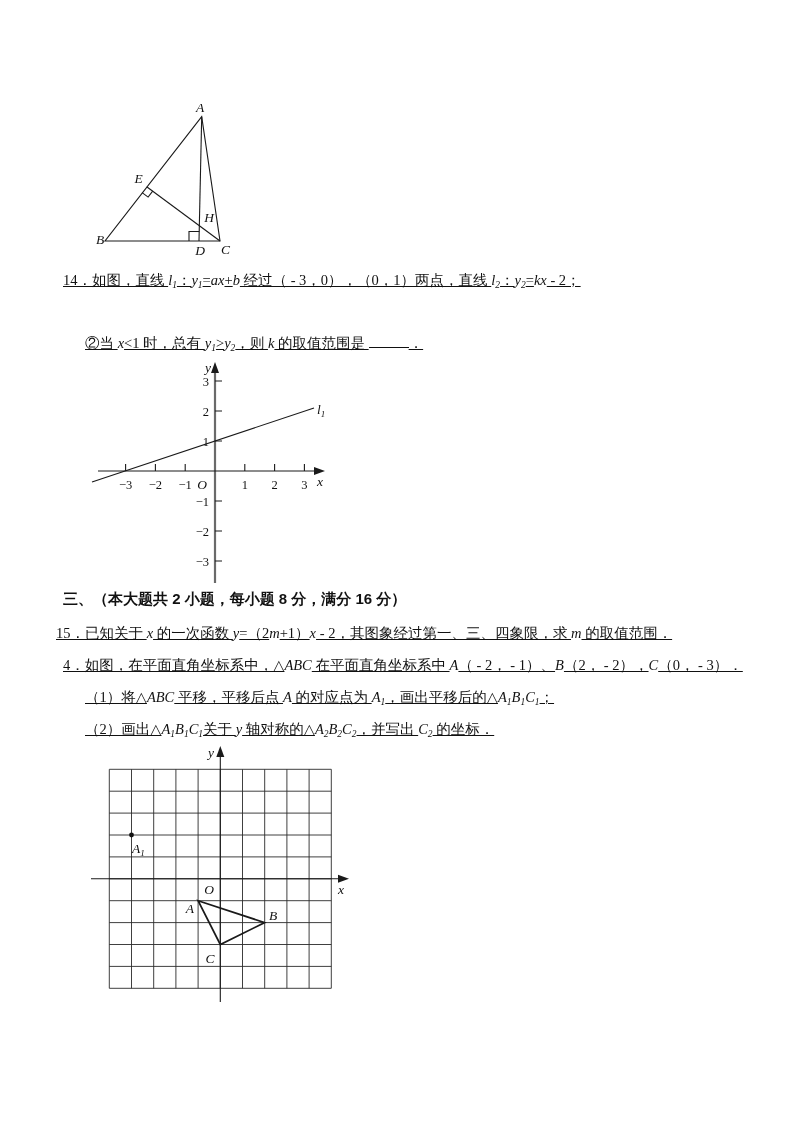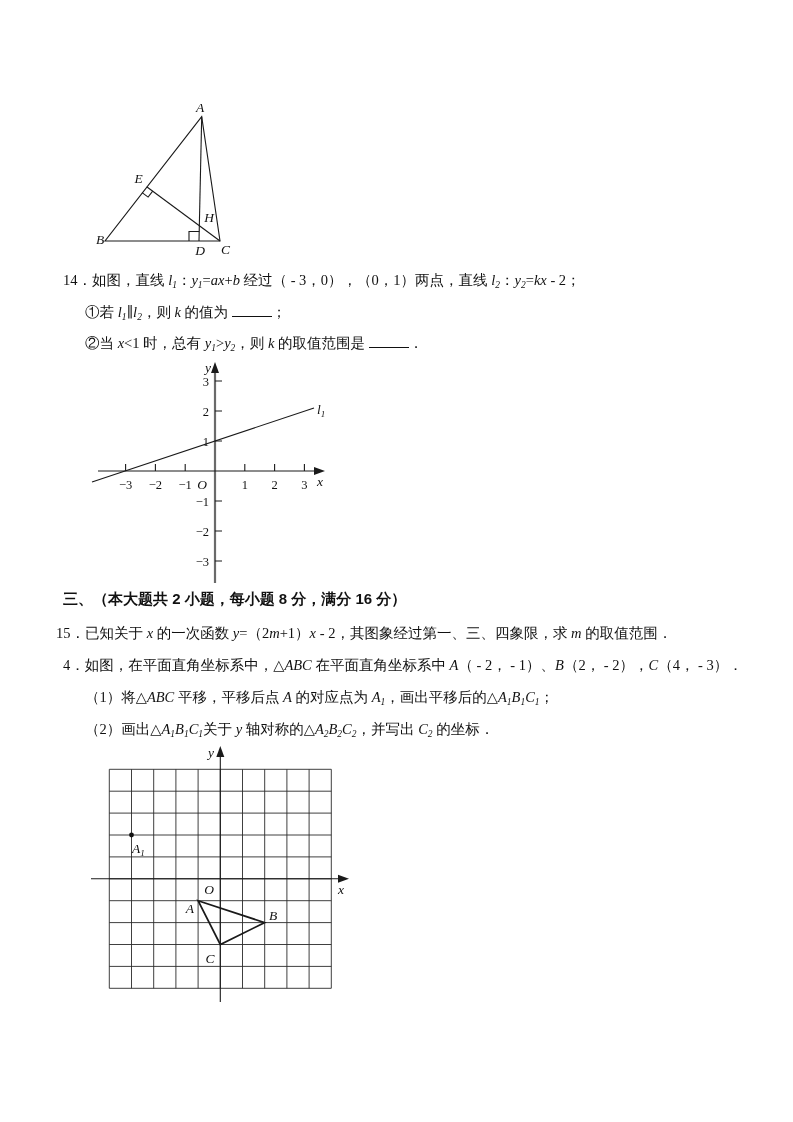--- a/index.html
+++ b/index.html
@@ -1,19 +1,19 @@
 <!DOCTYPE html>
 <html><head>
 <meta charset="utf-8">
 <style>
   html,body{margin:0;padding:0;background:#888;}
   .page{position:relative;width:793px;height:1122px;background:#ffffff;margin:0 auto;
         font-family:"Liberation Serif","DejaVu Serif",serif;color:#111;overflow:hidden;}
   .text-line{position:absolute;font-size:14.5px;line-height:20px;white-space:nowrap;}
-  .sg-r{font-style:normal;}
+  .sg-r{font-style:normal;text-decoration:underline;}
   .sg-i{font-style:italic;}
   .sg-sub{font-style:italic;font-size:9.5px;vertical-align:-3px;}
   .sg-b{font-family:"Liberation Sans","DejaVu Sans",sans-serif;font-weight:bold;font-size:15px;}
   .sg-blank{display:inline-block;width:40px;height:14px;border-bottom:1.2px solid #111;}
   svg{position:absolute;overflow:visible;}
   .ln{stroke:#1a1a1a;stroke-width:1.1;fill:none;}
   .ln-thick{stroke:#1a1a1a;stroke-width:1.7;fill:none;}
   .grid-ln{stroke:#2a2a2a;stroke-width:0.9;fill:none;}
   .yaxis-gray{stroke:#6a6a6a;stroke-width:2.2;fill:none;}
   .arrow{fill:#1a1a1a;stroke:none;}
@@ -34,21 +34,20 @@
     <polyline class="ln" points="47.1,97.6 53.1,102.1 57.7,96.2"></polyline>
     <text class="lbl" x="105" y="17" text-anchor="middle">A</text>
     <text class="lbl" x="1" y="149" text-anchor="start">B</text>
     <text class="lbl" x="126" y="159" text-anchor="start">C</text>
     <text class="lbl" x="105" y="160" text-anchor="middle">D</text>
     <text class="lbl" x="43.5" y="88" text-anchor="middle">E</text>
     <text class="lbl" x="114" y="127" text-anchor="middle">H</text>
   </svg>
 
   <div class="text-line" style="left:63px;top:270px"><span class="sg-r">14．如图，直线 </span><span class="sg-i">l</span><span class="sg-sub">1</span><span class="sg-r">：</span><span class="sg-i">y</span><span class="sg-sub">1</span><span class="sg-r">=</span><span class="sg-i">ax</span><span class="sg-r">+</span><span class="sg-i">b</span><span class="sg-r"> 经过（ - 3，0），（0，1）两点，直线 </span><span class="sg-i">l</span><span class="sg-sub">2</span><span class="sg-r">：</span><span class="sg-i">y</span><span class="sg-sub">2</span><span class="sg-r">=</span><span class="sg-i">kx</span><span class="sg-r"> - 2；</span></div>
-  <div class="text-line" style="left:85px;top:302px"><span class="sg-r">①若 </span><span class="sg-i">l</span><span class="sg-sub">1</span><span class="sg-r">∥</span><span class="sg-i">l</span><span class="sg-sub">2</span><span class="sg-r">，则 </span><span class="sg-i">k</span><span class="sg-r"> 的值为 </span><span class="sg-blank"></span><span class="sg-r">；</span></div>
   <div class="text-line" style="left:85px;top:333px"><span class="sg-r">②当 </span><span class="sg-i">x</span><span class="sg-r">&lt;1 时，总有 </span><span class="sg-i">y</span><span class="sg-sub">1</span><span class="sg-r">&gt;</span><span class="sg-i">y</span><span class="sg-sub">2</span><span class="sg-r">，则 </span><span class="sg-i">k</span><span class="sg-r"> 的取值范围是 </span><span class="sg-blank"></span><span class="sg-r">．</span></div>
 
   <svg style="left:88px;top:356px" width="250" height="232" viewBox="0 0 250 232">
 
     <line class="yaxis-gray" x1="127" y1="10" x2="127" y2="227"></line>
     <line class="ln" x1="10" y1="115" x2="234" y2="115"></line>
     <polygon class="arrow" points="237,115 226,111 226,119"></polygon>
     <polygon class="arrow" points="127,6 123,17 131,17"></polygon>
 
     <path class="ln" d="M37.6 108V115 M67.4 108V115 M97.2 108V115 M156.8 108V115 M186.6 108V115 M216.4 108V115"></path>
@@ -73,21 +72,21 @@
     <text class="tick-lbl" x="121" y="29.5" text-anchor="end">3</text>
     <text class="tick-lbl" x="121" y="59.5" text-anchor="end">2</text>
     <text class="tick-lbl" x="121" y="89.5" text-anchor="end">1</text>
     <text class="tick-lbl" x="121" y="149.5" text-anchor="end">−1</text>
     <text class="tick-lbl" x="121" y="179.5" text-anchor="end">−2</text>
     <text class="tick-lbl" x="121" y="209.5" text-anchor="end">−3</text>
   </svg>
 
   <div class="text-line" style="left:63px;top:589px"><span class="sg-b">三、（本大题共 2 小题，每小题 8 分，满分 16 分）</span></div>
   <div class="text-line" style="left:56px;top:623px"><span class="sg-r">15．已知关于 </span><span class="sg-i">x</span><span class="sg-r"> 的一次函数 </span><span class="sg-i">y</span><span class="sg-r">=（2</span><span class="sg-i">m</span><span class="sg-r">+1）</span><span class="sg-i">x</span><span class="sg-r"> - 2，其图象经过第一、三、四象限，求 </span><span class="sg-i">m</span><span class="sg-r"> 的取值范围．</span></div>
-  <div class="text-line" style="left:63px;top:655px"><span class="sg-r">4．如图，在平面直角坐标系中，△</span><span class="sg-i">ABC</span><span class="sg-r"> 在平面直角坐标系中 </span><span class="sg-i">A</span><span class="sg-r">（ - 2， - 1）、</span><span class="sg-i">B</span><span class="sg-r">（2， - 2），</span><span class="sg-i">C</span><span class="sg-r">（4， - 3）．</span></div>
+  <div class="text-line" style="left:63px;top:655px"><span class="sg-r">4．如图，在平面直角坐标系中，△</span><span class="sg-i">ABC</span><span class="sg-r"> 在平面直角坐标系中 </span><span class="sg-i">A</span><span class="sg-r">（ - 2， - 1）、</span><span class="sg-i">B</span><span class="sg-r">（2， - 2），</span><span class="sg-i">C</span><span class="sg-r">（0， - 3）．</span></div>
   <div class="text-line" style="left:85px;top:687px"><span class="sg-r">（1）将△</span><span class="sg-i">ABC</span><span class="sg-r"> 平移，平移后点 </span><span class="sg-i">A</span><span class="sg-r"> 的对应点为 </span><span class="sg-i">A</span><span class="sg-sub">1</span><span class="sg-r">，画出平移后的△</span><span class="sg-i">A</span><span class="sg-sub">1</span><span class="sg-i">B</span><span class="sg-sub">1</span><span class="sg-i">C</span><span class="sg-sub">1</span><span class="sg-r">；</span></div>
   <div class="text-line" style="left:85px;top:719px"><span class="sg-r">（2）画出△</span><span class="sg-i">A</span><span class="sg-sub">1</span><span class="sg-i">B</span><span class="sg-sub">1</span><span class="sg-i">C</span><span class="sg-sub">1</span><span class="sg-r">关于 </span><span class="sg-i">y</span><span class="sg-r"> 轴对称的△</span><span class="sg-i">A</span><span class="sg-sub">2</span><span class="sg-i">B</span><span class="sg-sub">2</span><span class="sg-i">C</span><span class="sg-sub">2</span><span class="sg-r">，并写出 </span><span class="sg-i">C</span><span class="sg-sub">2</span><span class="sg-r"> 的坐标．</span></div>
 
   <svg style="left:88px;top:742px" width="280" height="268" viewBox="0 0 280 268">
 
     <path class="grid-ln" d="
       M21.3 27.3V246.3 M43.5 27.3V246.3 M65.7 27.3V246.3 M87.9 27.3V246.3 M110.1 27.3V246.3
       M132.3 27.3V246.3 M154.5 27.3V246.3 M176.7 27.3V246.3 M198.9 27.3V246.3 M221.1 27.3V246.3 M243.3 27.3V246.3
       M21.3 27.3H243.3 M21.3 49.2H243.3 M21.3 71.1H243.3 M21.3 93H243.3 M21.3 114.9H243.3
       M21.3 136.8H243.3 M21.3 158.7H243.3 M21.3 180.6H243.3 M21.3 202.5H243.3 M21.3 224.4H243.3 M21.3 246.3H243.3"></path>

